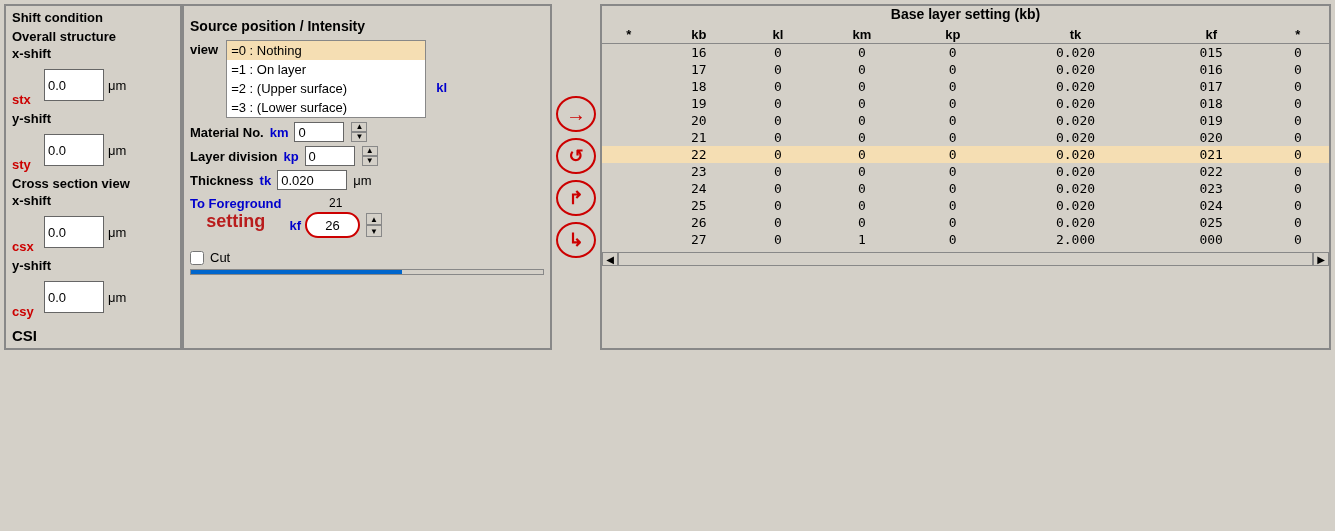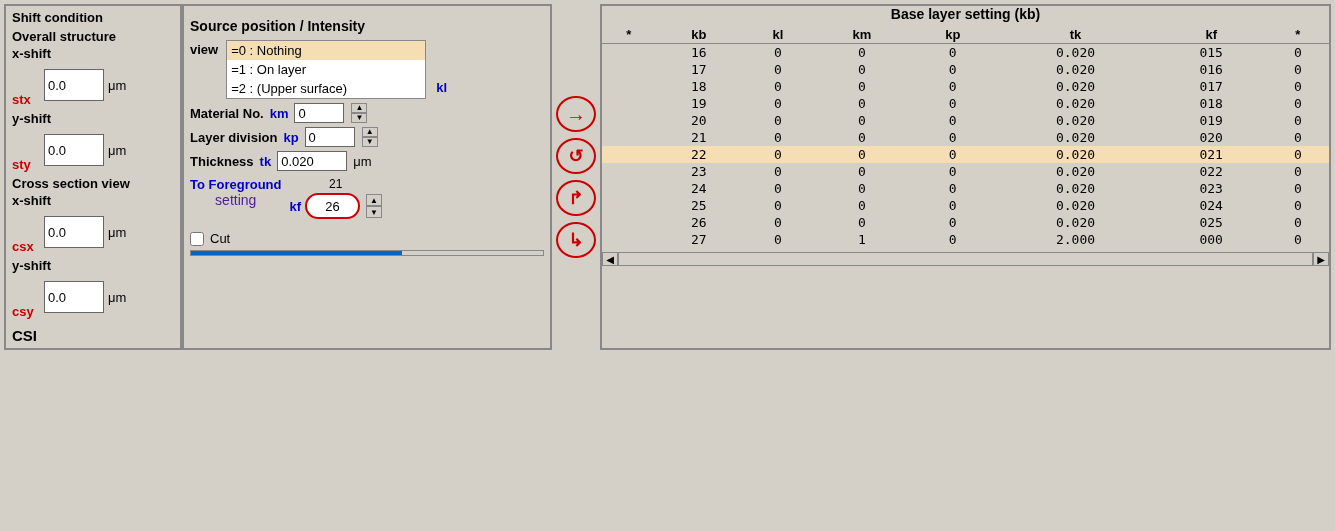--- a/index.html
+++ b/index.html
@@ -367,20 +367,21 @@
   <div class="middle-panel">
     <div class="panel-title">Source position / Intensity</div>
 
     <div class="view-row">
       <span class="view-label">view</span>
       <div>
         <div class="dropdown-box">
           <div class="dropdown-item selected">=0 : Nothing</div>
           <div class="dropdown-item">=1 : On layer</div>
           <div class="dropdown-item">=2 : (Upper surface)</div>
+          <div class="dropdown-item">=3 : (Lower surface)</div>
         </div>
       </div>
       <span class="kl-label">kl</span>
     </div>
 
     <div class="material-row">
       <span class="field-label">Material No.</span>
       <span class="field-label-blue">km</span>
       <input class="number-input" type="text" value="0" style="">
       <div class="spinner">
@@ -402,21 +403,21 @@
     <div class="thickness-row">
       <span class="field-label">Thickness</span>
       <span class="field-label-blue">tk</span>
       <input class="thickness-input" type="text" value="0.020" style="">
       <span>μm</span>
     </div>
 
     <div class="foreground-section">
       <div style="display:flex; flex-direction:column; align-items:center;">
         <span style="color:#0000cc; font-weight:bold; font-size:13px;">To Foreground</span>
-        <span style="color:#4c1d95; font-weight:normal; font-size:14px;">setting</span>
+        <span style="color:#b91c1c; font-weight:bold; font-size:18px;">setting</span>
       </div>
       <div class="fg-right">
         <div style="font-size:12px; text-align:center;">21</div>
         <div class="fg-setting-row">
           <span class="field-label-blue">kf</span>
           <div style="position:relative; display:inline-block;">
             <input type="text" value="26" style="width: 55px; height: 26px; border: 2px solid rgb(204, 0, 0); border-radius: 14px; background: white; font-size: 13px; padding: 1px 6px; text-align: center;">
           </div>
           <div class="fg-spinner">
             <button class="fg-spinner-btn">▲</button>

